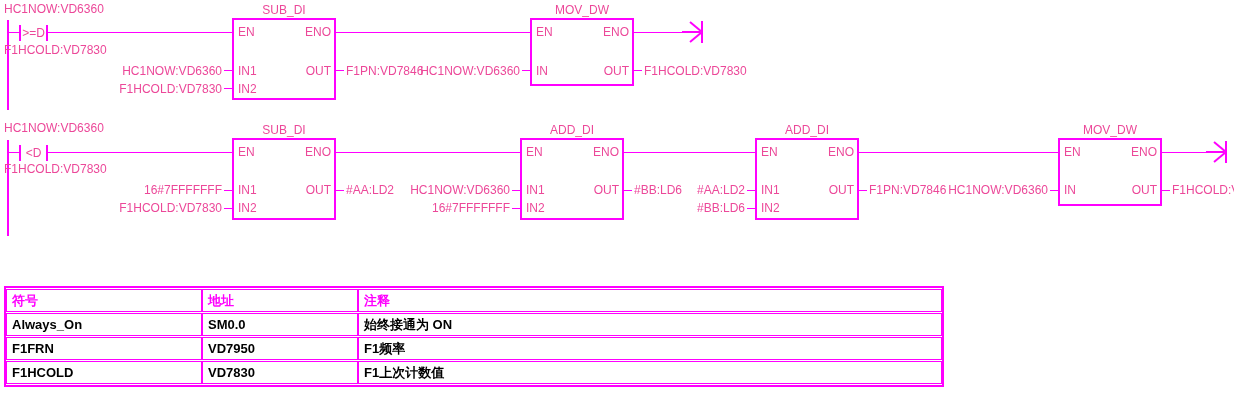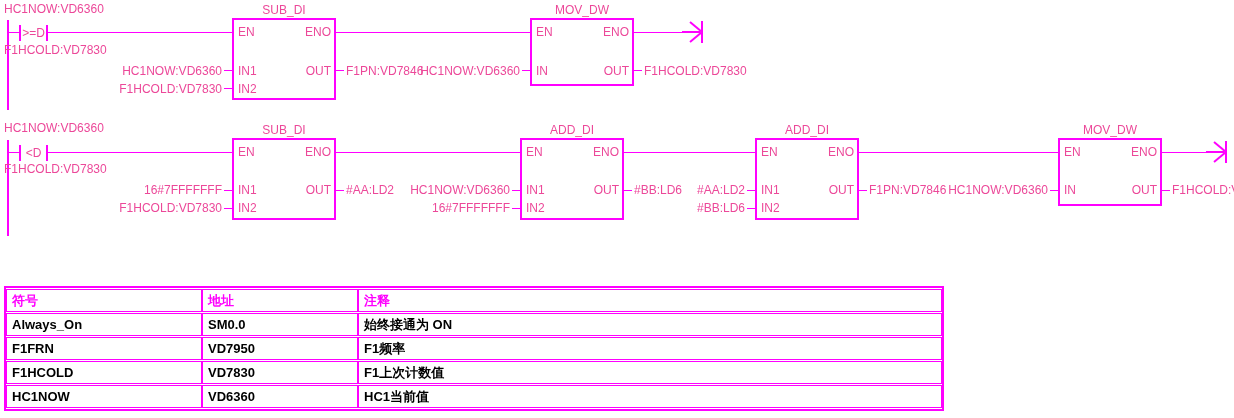--- a/index.html
+++ b/index.html
@@ -209,22 +209,17 @@
         <tr>
           <td>F1FRN</td>
           <td>VD7950</td>
           <td>F1频率</td>
         </tr>
         <tr>
           <td>F1HCOLD</td>
           <td>VD7830</td>
           <td>F1上次计数值</td>
         </tr>
-        <tr>
-          <td>HC1NOW</td>
-          <td>VD6360</td>
-          <td>HC1当前值</td>
-        </tr>
       </tbody>
     </table>
   </div>
 
 </div>
 
 </body></html>

